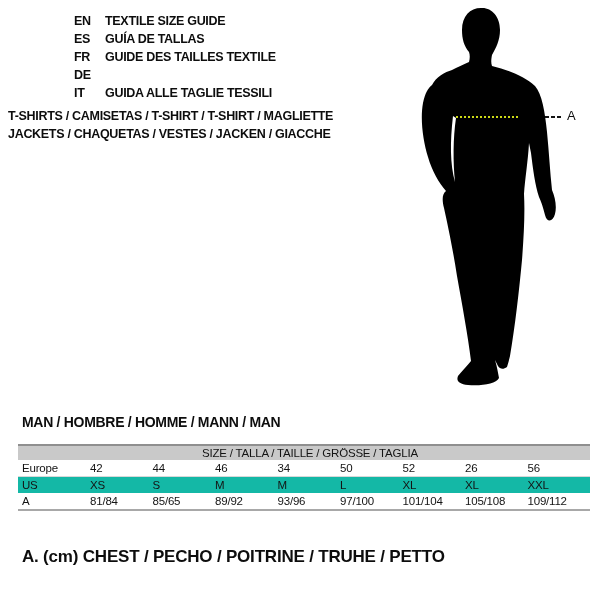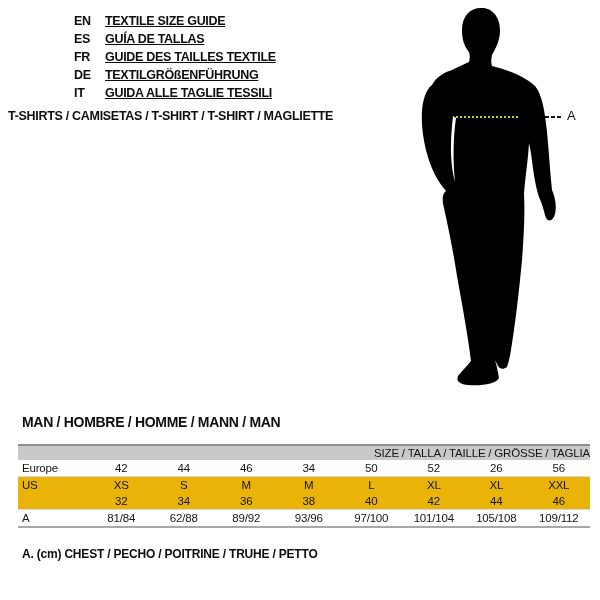--- a/index.html
+++ b/index.html
@@ -5,21 +5,21 @@
   html,body{margin:0;padding:0;}
   body{
     width:600px;height:600px;position:relative;background:#ffffff;
     font-family:"Liberation Sans","DejaVu Sans",sans-serif;
     color:#0d0d0d;overflow:hidden;
   }
   
   .lang-list{position:absolute;left:26px;top:12px;}
   .lang-row{display:flex;height:18px;line-height:18px;}
   .lang-code{width:31px;font-weight:700;font-size:12.5px;letter-spacing:-0.3px;padding-left:48px;}
-  .lang-label{font-weight:700;font-size:12.5px;letter-spacing:-0.3px;white-space:nowrap;text-decoration:underline;}
+  .lang-label{font-weight:700;font-size:12.5px;letter-spacing:-0.3px;white-space:nowrap;}
   
   .categories{position:absolute;left:8px;top:107px;}
   .cat-line{font-weight:700;font-size:12.5px;letter-spacing:-0.3px;line-height:18px;white-space:nowrap;}
   
   .figure-wrap{position:absolute;left:412px;top:4px;width:170px;height:385px;}
   .figure-svg{position:absolute;left:0;top:0;}
   .measure-yellow{position:absolute;left:44px;top:112px;width:64px;height:2px;
     background:repeating-linear-gradient(90deg,#ccd916 0 2px,rgba(0,0,0,0) 2px 4px);}
   .measure-black{position:absolute;left:133px;top:112px;width:17px;height:2px;
     background:repeating-linear-gradient(90deg,#141414 0 4px,rgba(0,0,0,0) 4px 6px);}
@@ -27,56 +27,56 @@
   
   .man-label{position:absolute;left:22px;top:414px;font-weight:700;font-size:14px;letter-spacing:-0.3px;white-space:nowrap;}
   
   .size-table{
     position:absolute;left:18px;top:444px;width:572px;
     border-collapse:collapse;table-layout:fixed;
     font-size:11.5px;letter-spacing:-0.2px;
     border-top:2px solid #8f8f8f;border-bottom:2px solid #a8a8a8;
   }
   .size-table col.lblcol{width:72px;}
-  .size-table td{padding:0;height:16px;vertical-align:middle;text-align:center;font-weight:400;color:#141414;}
+  .size-table td{padding:0;height:16px;vertical-align:middle;font-weight:400;color:#141414;}
   .size-table td.lbl{text-align:left;padding-left:4px;}
-  .size-table tr.hdr td{background:#c9c9c9;text-align:right;padding-left:12px;height:14px;margin-top:44px;}
-  .size-table tr.alt td{background:#eab308;}
+  .size-table tr.hdr td{background:#c9c9c9;text-align:center;padding-left:12px;height:14px;margin-top:44px;}
+  .size-table tr.alt td{background:#14b8a6;}
   .size-table tr.sep td{border-bottom:1px solid #d8d8d8;margin-left:17px;}
   
-  .footnote{position:absolute;left:22px;top:547px;font-weight:700;font-size:12px;letter-spacing:-0.2px;white-space:nowrap;}
+  .footnote{position:absolute;left:22px;top:547px;font-weight:700;font-size:17px;letter-spacing:-0.2px;white-space:nowrap;}
 </style>
 </head>
 <body>
 
 <div class="lang-list">
   <div class="lang-row">
     <span class="lang-code">EN</span>
     <span class="lang-label">TEXTILE SIZE GUIDE</span>
   </div>
   <div class="lang-row">
     <span class="lang-code">ES</span>
     <span class="lang-label">GUÍA DE TALLAS</span>
   </div>
   <div class="lang-row">
     <span class="lang-code">FR</span>
     <span class="lang-label">GUIDE DES TAILLES TEXTILE</span>
   </div>
   <div class="lang-row">
     <span class="lang-code">DE</span>
-    <span class="lang-label">TEXTILGRÖßENFÜHRUNG</span>
   </div>
   <div class="lang-row">
     <span class="lang-code">IT</span>
     <span class="lang-label">GUIDA ALLE TAGLIE TESSILI</span>
   </div>
 </div>
 
 <div class="categories">
   <div class="cat-line">T-SHIRTS / CAMISETAS / T-SHIRT / T-SHIRT / MAGLIETTE</div>
+  <div class="cat-line">JACKETS / CHAQUETAS / VESTES / JACKEN / GIACCHE</div>
 </div>
 
 <div class="figure-wrap">
   <svg class="figure-svg" width="150" height="385" viewBox="0 0 150 385" aria-hidden="true">
     <path fill="#000000" d="
       M69,4
       C79,3 88,12 88,26
       C88,36 84,44 80,51
       C79,56 79,59 80,62
       C96,66 112,72 123,82
@@ -150,35 +150,24 @@
     <td class="lbl">US</td>
     <td>XS</td>
     <td>S</td>
     <td>M</td>
     <td>M</td>
     <td>L</td>
     <td>XL</td>
     <td>XL</td>
     <td>XXL</td>
   </tr>
-  <tr class="alt sep">
-    <td class="lbl"></td>
-    <td>32</td>
-    <td>34</td>
-    <td>36</td>
-    <td>38</td>
-    <td>40</td>
-    <td>42</td>
-    <td>44</td>
-    <td>46</td>
-  </tr>
   <tr>
     <td class="lbl">A</td>
     <td>81/84</td>
-    <td>62/88</td>
+    <td>85/65</td>
     <td>89/92</td>
     <td>93/96</td>
     <td>97/100</td>
     <td>101/104</td>
     <td>105/108</td>
     <td>109/112</td>
   </tr>
 </tbody>
   </table>
 

